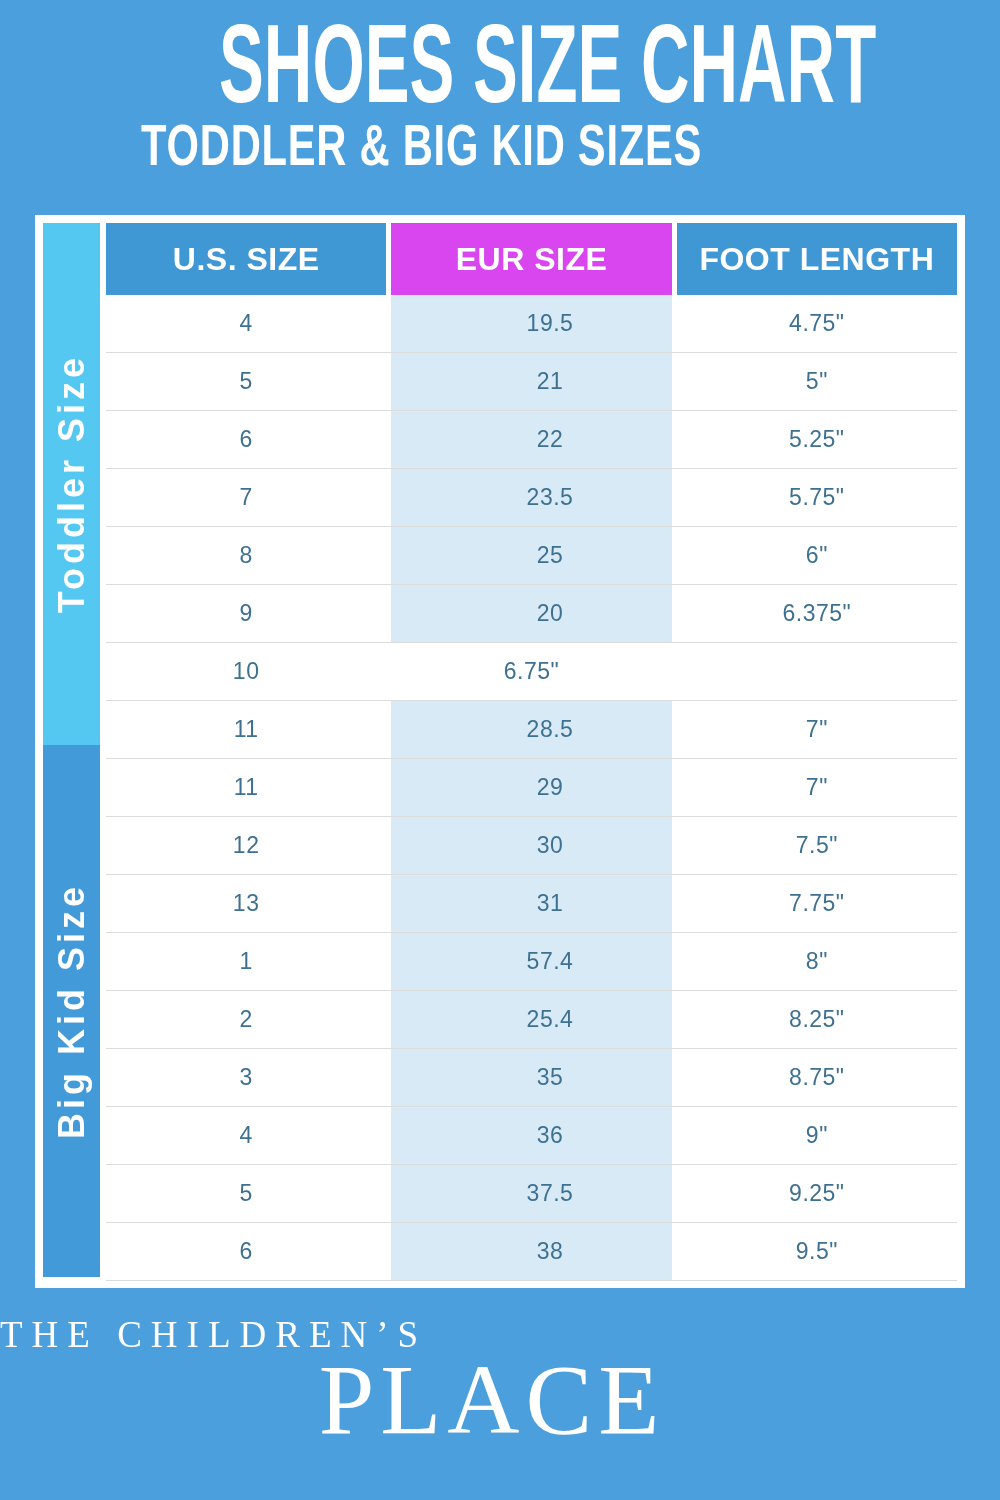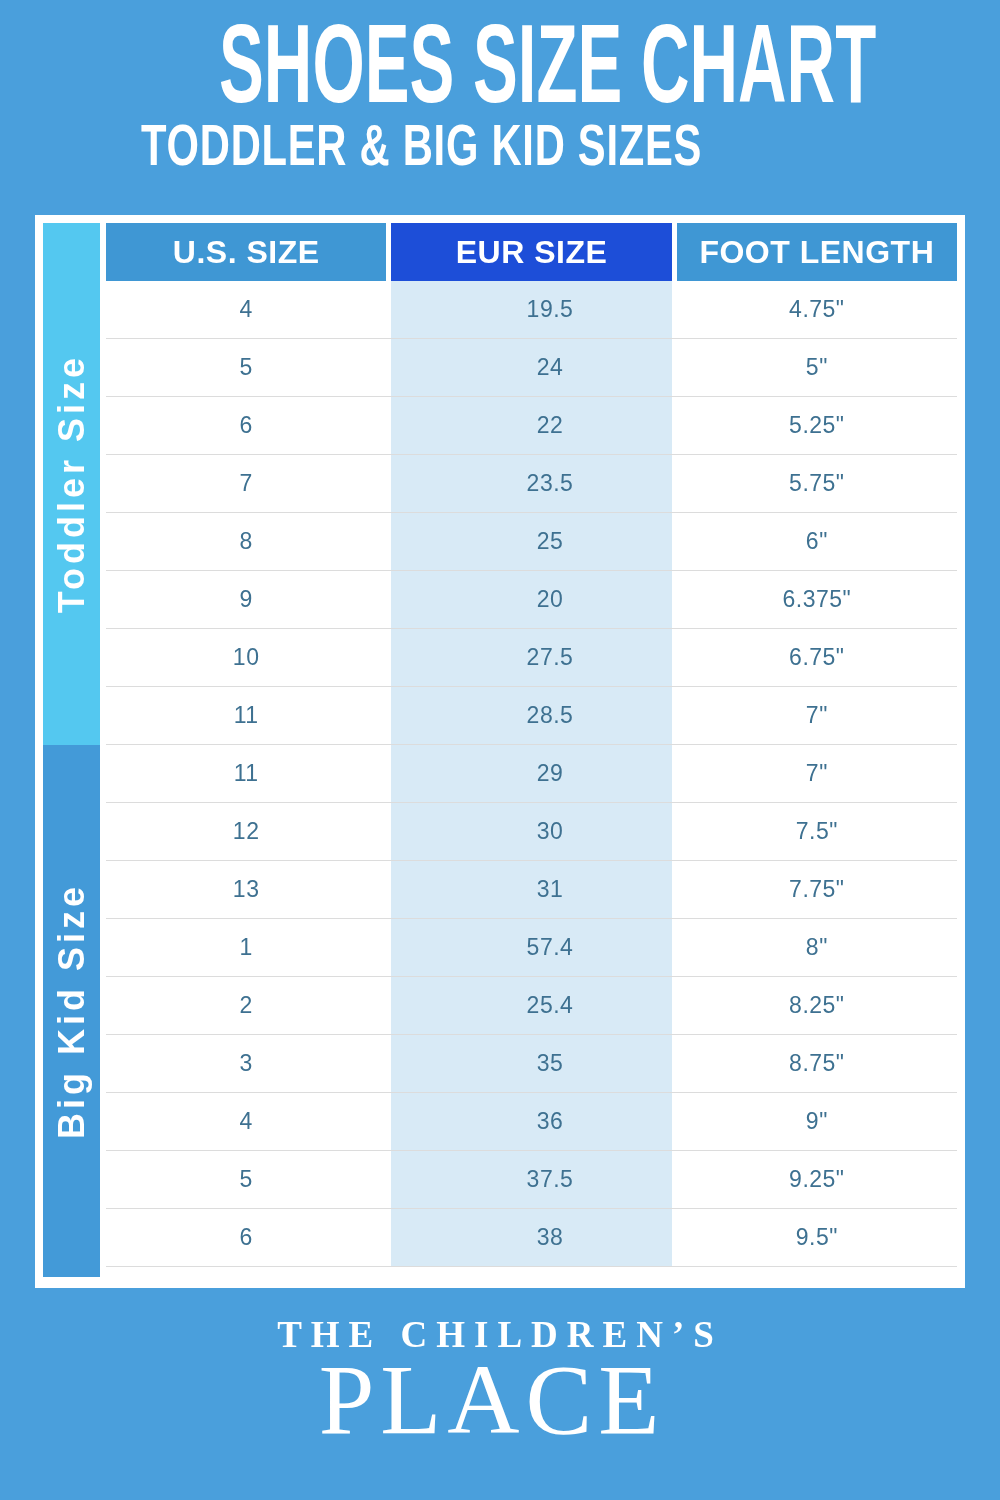--- a/index.html
+++ b/index.html
@@ -43,45 +43,45 @@
   .strip-bigkid  { flex:1; background:#439ad8; margin-bottom:3px; }
   .strip-label {
     writing-mode:vertical-rl; transform:rotate(180deg);
     color:#ffffff; font-weight:700; font-size:36px; letter-spacing:4px;
     white-space:nowrap;
   }
 
   .main { flex:1; display:flex; flex-direction:column; }
   .thead {
     display:grid; grid-template-columns:1fr 1fr 1fr; gap:5px;
-    height:58px; flex-shrink:0;
+    height:72px; flex-shrink:0;
   }
   .th {
     display:flex; align-items:center; justify-content:center;
     color:#ffffff; font-weight:700; font-size:32px; letter-spacing:0.5px;
   }
   .th-dark  { background:#3f97d4; }
-  .th-light { background:#1d4ed8; }
+  .th-light { background:#d946ef; }
 
   .row {
     display:grid; grid-template-columns:1fr 1fr 1fr; gap:5px;
     height:58px; border-bottom:1px solid #dcdcdc;
   }
   .cell {
     display:flex; align-items:center; justify-content:center;
     font-size:23px; color:#3e7191; letter-spacing:0.5px;
   }
   .cell-eur { background:#d8eaf6;padding-left:37px; }
 
   
   .brand1 {
     position:absolute; top:1316px; left:0; width:1000px;
-    text-align:center; color:#ffffff;
+    color:#ffffff;
     font-family:"Liberation Serif", serif;
-    font-size:37px; letter-spacing:9px; line-height:1.0;font-weight:bold;
+    font-size:37px; letter-spacing:9px; line-height:1.0;
   }
   .brand2 {
     position:absolute; top:1350px; left:0; width:984px;
     text-align:center; color:#ffffff;
     font-family:"Liberation Serif", serif;
     font-size:100px; letter-spacing:6px; line-height:1.0;
   }
 </style>
 </head>
 <body>
@@ -110,21 +110,21 @@
       <div class="th th-dark">FOOT LENGTH</div>
     </div>
     <div id="rows-container">
         <div class="row">
           <div class="cell">4</div>
           <div class="cell cell-eur">19.5</div>
           <div class="cell">4.75"</div>
         </div>
         <div class="row">
           <div class="cell">5</div>
-          <div class="cell cell-eur">24</div>
+          <div class="cell cell-eur">21</div>
           <div class="cell">5"</div>
         </div>
         <div class="row">
           <div class="cell">6</div>
           <div class="cell cell-eur">22</div>
           <div class="cell">5.25"</div>
         </div>
         <div class="row">
           <div class="cell">7</div>
           <div class="cell cell-eur">23.5</div>
@@ -135,21 +135,20 @@
           <div class="cell cell-eur">25</div>
           <div class="cell">6"</div>
         </div>
         <div class="row">
           <div class="cell">9</div>
           <div class="cell cell-eur">20</div>
           <div class="cell">6.375"</div>
         </div>
         <div class="row">
           <div class="cell">10</div>
-          <div class="cell cell-eur">27.5</div>
           <div class="cell">6.75"</div>
         </div>
         <div class="row">
           <div class="cell">11</div>
           <div class="cell cell-eur">28.5</div>
           <div class="cell">7"</div>
         </div>
         <div class="row">
           <div class="cell">11</div>
           <div class="cell cell-eur">29</div>

